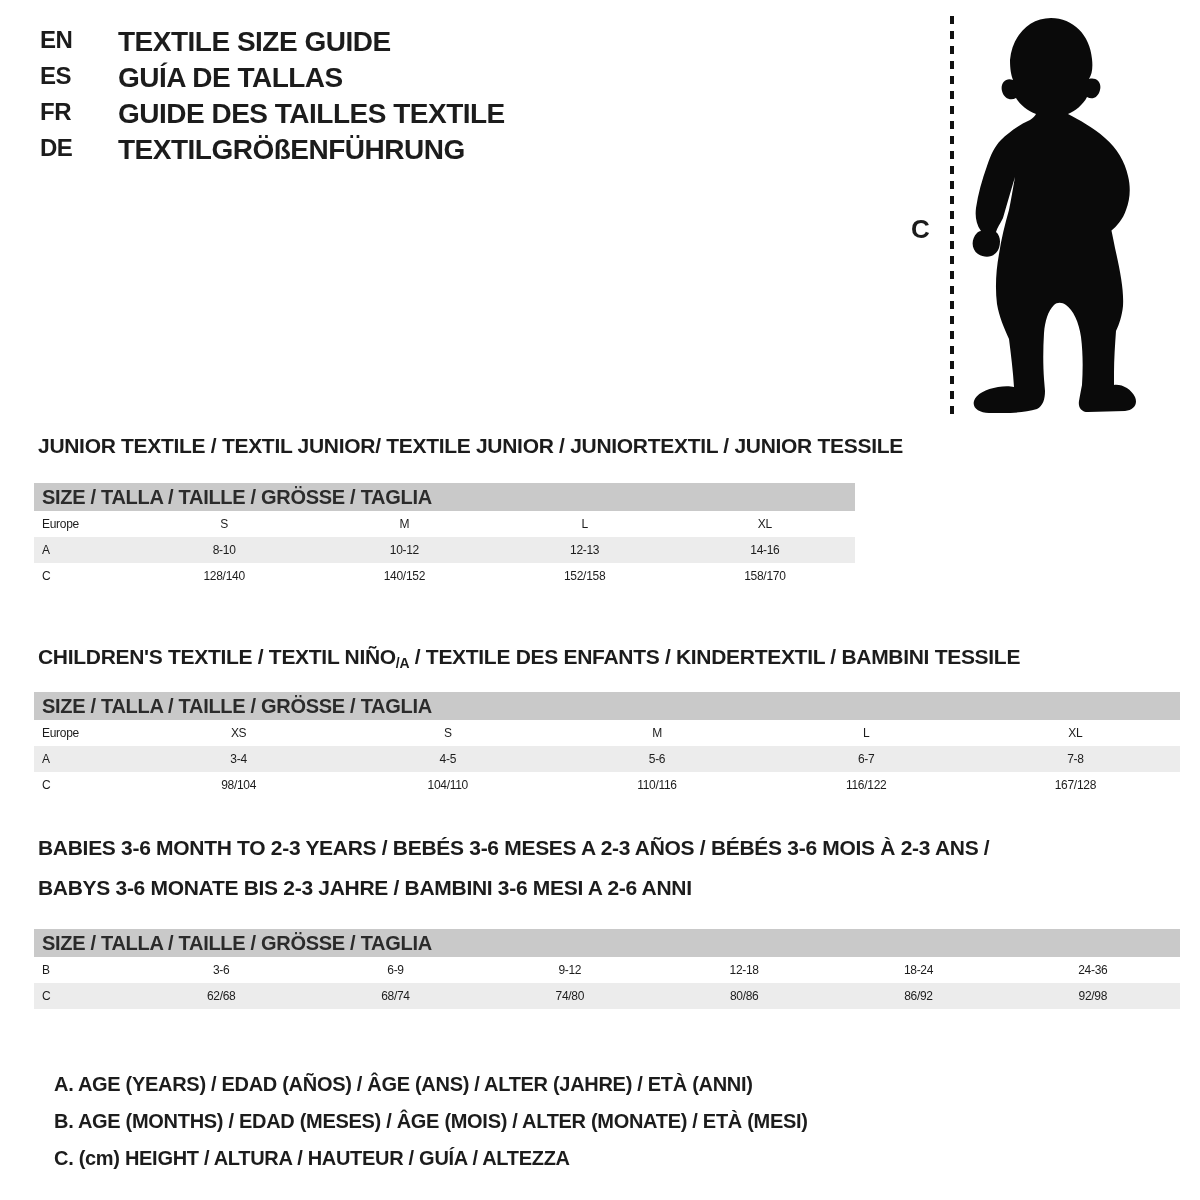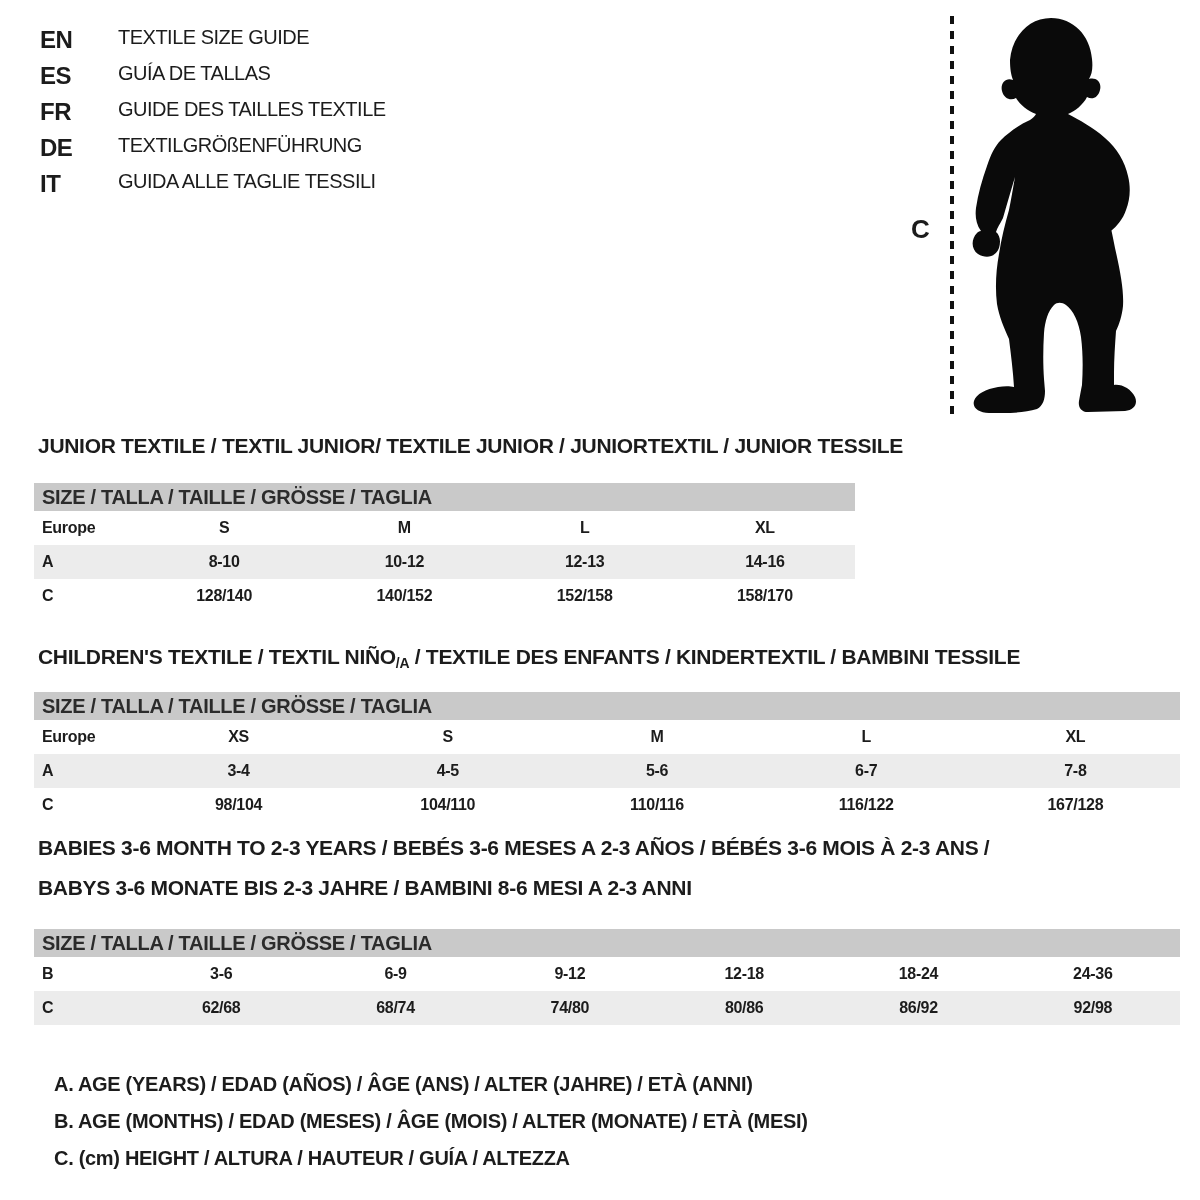--- a/index.html
+++ b/index.html
@@ -4,36 +4,36 @@
 <style>
   html,body{margin:0;padding:0;background:#fff;}
   .page{
     position:relative;width:1200px;height:1200px;background:#ffffff;
     color:#1c1c1c;font-family:"Liberation Sans",sans-serif;overflow:hidden;
   }
   
   .lang-block{position:absolute;left:40px;top:26px;}
   .lang-row{display:flex;height:36px;}
   .lang-code{width:78px;font-weight:700;font-size:24px;letter-spacing:-0.5px;}
-  .lang-label{font-weight:400;font-size:20px;letter-spacing:-0.5px;white-space:nowrap;}
+  .lang-label{font-weight:700;font-size:28px;letter-spacing:-0.5px;white-space:nowrap;}
   
   .figure{position:absolute;left:905px;top:12px;width:270px;height:414px;}
   .figure svg{position:absolute;left:0;top:0;}
   .height-label{position:absolute;left:6px;top:202px;font-size:26px;font-weight:700;}
   
   .sec-title{position:absolute;left:38px;font-size:21px;font-weight:700;
              letter-spacing:-0.3px;white-space:nowrap;}
   .sub-a{font-size:14px;vertical-align:-4px;font-weight:700;}
   .two-line{line-height:40px;}
   
   .tbl{position:absolute;left:34px;}
   .size-bar{height:28px;background:#c9c9c9;display:flex;align-items:center;
             padding-left:8px;font-weight:700;font-size:20px;color:#2b2b2b;
             letter-spacing:-0.3px;}
-  .trow{display:grid;height:34px;align-items:center;font-size:16px;font-weight:700;
+  .trow{display:grid;height:26px;align-items:center;font-size:12px;font-weight:400;
         letter-spacing:-0.3px;}
   .tbl-junior{width:821px;}
   .tbl-junior .trow{grid-template-columns:100px repeat(4,1fr);}
   .tbl-children,.tbl-babies{width:1146px;}
   .tbl-children .trow{grid-template-columns:100px repeat(5,1fr);}
   .tbl-babies .trow{grid-template-columns:100px repeat(6,1fr);}
   .striped{background:#ececec;}
   .cell{text-align:center;}
   .cell.rlabel{text-align:left;padding-left:8px;}
   
@@ -55,24 +55,20 @@
       <span class="lang-code">ES</span>
       <span class="lang-label">GUÍA DE TALLAS</span>
     </div>
     <div class="lang-row">
       <span class="lang-code">FR</span>
       <span class="lang-label">GUIDE DES TAILLES TEXTILE</span>
     </div>
     <div class="lang-row">
       <span class="lang-code">DE</span>
       <span class="lang-label">TEXTILGRÖßENFÜHRUNG</span>
-    </div>
-    <div class="lang-row">
-      <span class="lang-code">IT</span>
-      <span class="lang-label">GUIDA ALLE TAGLIE TESSILI</span>
     </div>
   </div>
 
   <div class="figure">
     <svg width="270" height="414" viewBox="0 0 270 414">
       <line x1="47" y1="4" x2="47" y2="406" stroke="#111" stroke-width="4" stroke-dasharray="8 7"></line>
       <g transform="translate(62,2)">
         <path fill="#0a0a0a" d="
           M 84 4
           C 106 4 123 21 125 45
@@ -191,21 +187,21 @@
       <div class="cell">98/104</div>
       <div class="cell">104/110</div>
       <div class="cell">110/116</div>
       <div class="cell">116/122</div>
       <div class="cell">167/128</div>
     </div>
   </div>
 
   <div class="sec-title two-line" style="top:828px;">
     <div>BABIES 3-6 MONTH TO 2-3 YEARS / BEBÉS 3-6 MESES A 2-3 AÑOS / BÉBÉS 3-6 MOIS À 2-3 ANS /</div>
-    <div>BABYS 3-6 MONATE BIS 2-3 JAHRE / BAMBINI 8-6 MESI A 2-3 ANNI</div>
+    <div>BABYS 3-6 MONATE BIS 2-3 JAHRE / BAMBINI 3-6 MESI A 2-6 ANNI</div>
   </div>
 
   <div class="tbl tbl-babies" style="top:929px;">
     <div class="size-bar">SIZE / TALLA / TAILLE / GRÖSSE / TAGLIA</div>
     <div class="trow">
       <div class="cell rlabel">B</div>
       <div class="cell">3-6</div>
       <div class="cell">6-9</div>
       <div class="cell">9-12</div>
       <div class="cell">12-18</div>

